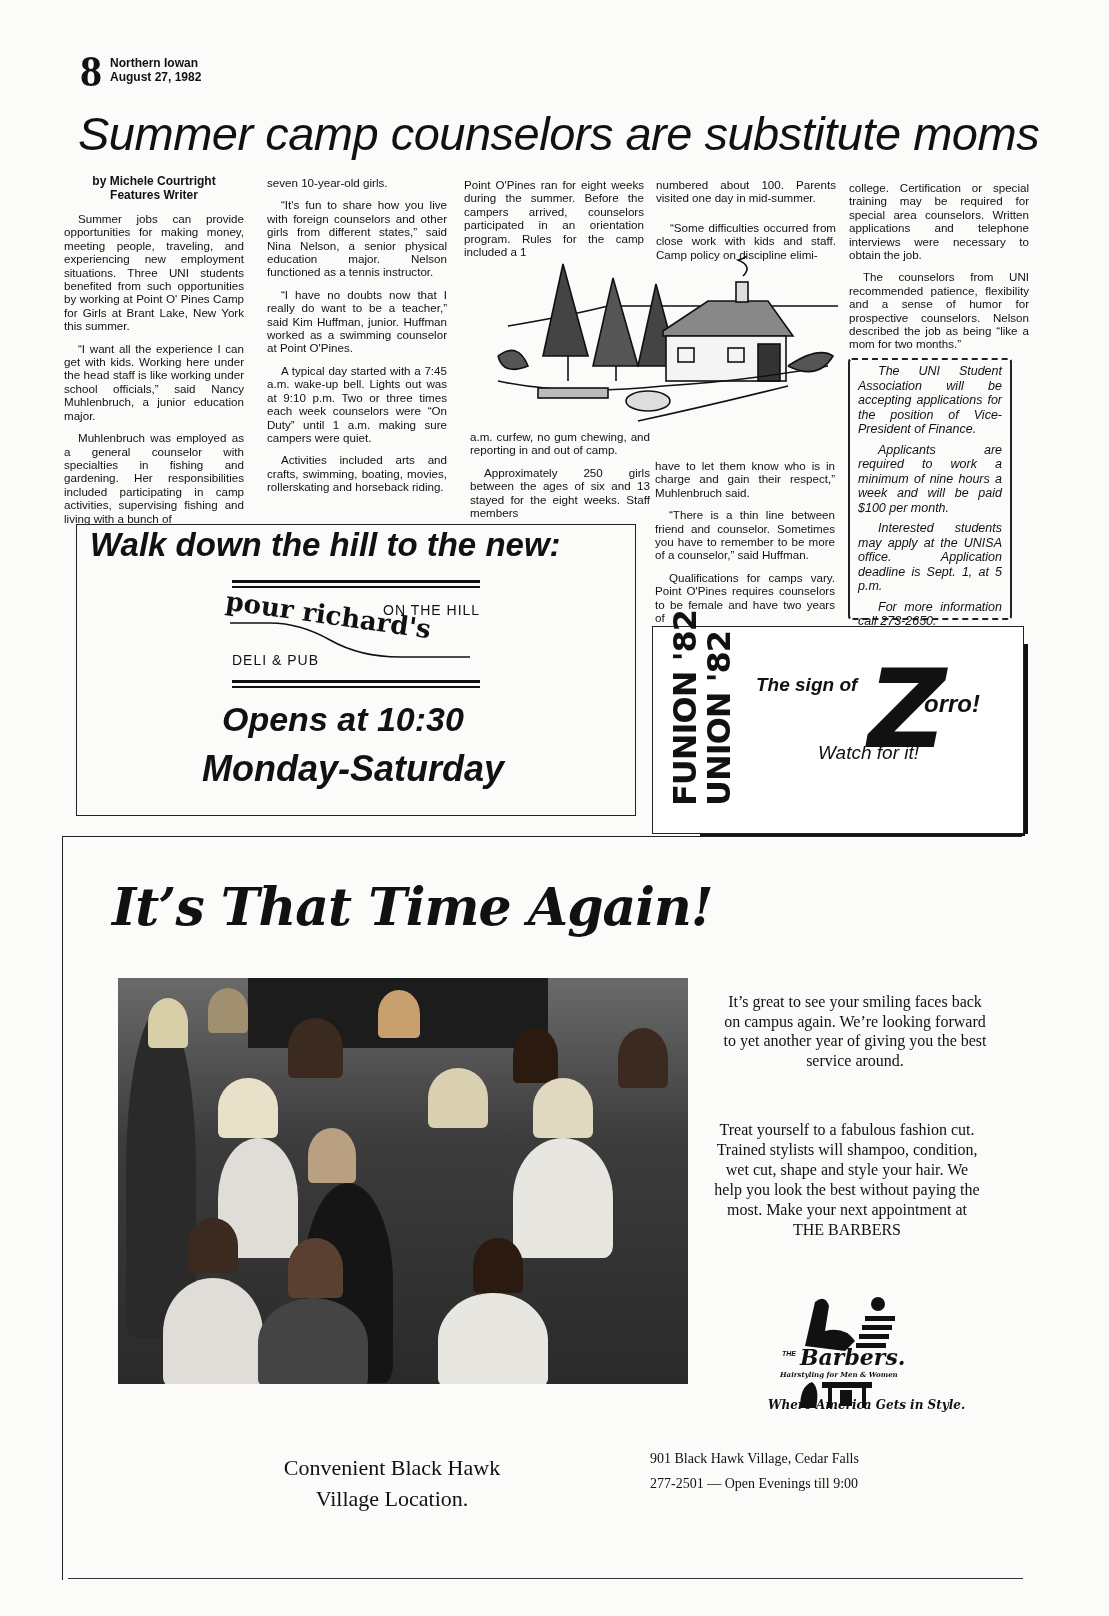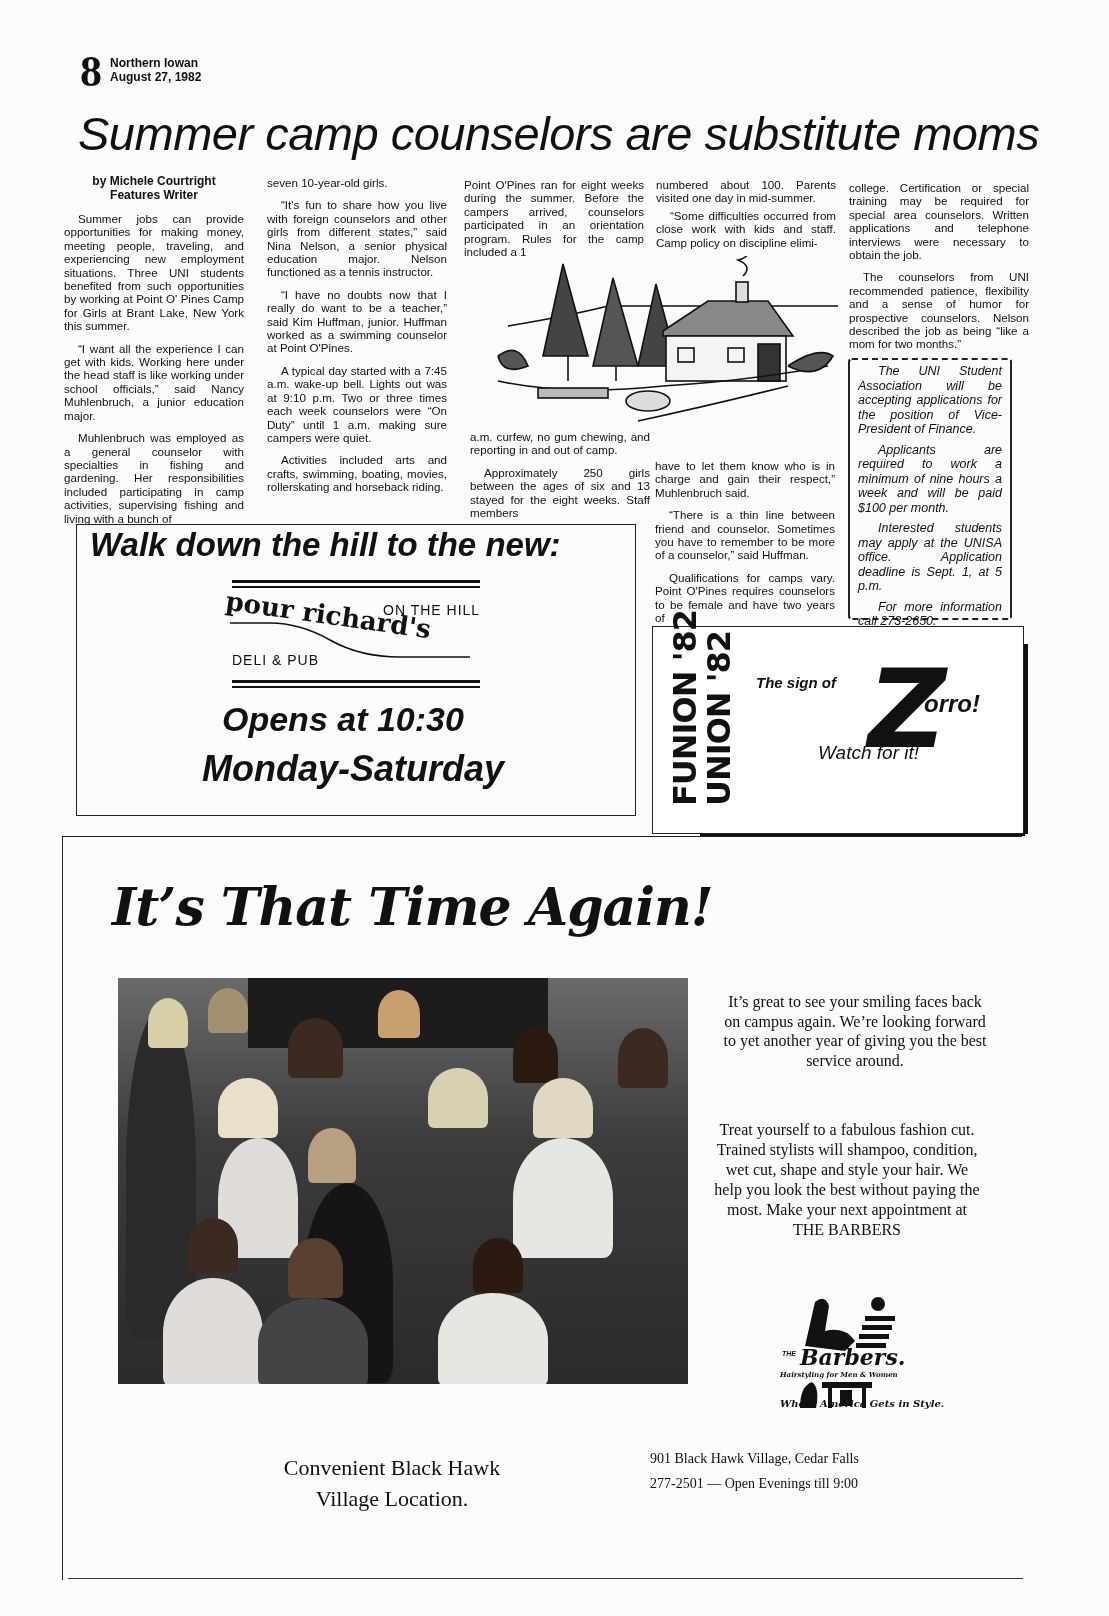--- a/index.html
+++ b/index.html
@@ -20,33 +20,33 @@
     .pour-logo { left: 225px; top: 600px; font-family: "DejaVu Serif", serif; font-weight: bold; font-size: 26px; transform: rotate(8deg); white-space: nowrap; }
     .onhill { left: 383px; top: 602px; font-size: 14px; letter-spacing: 1px; }
     .deli { left: 232px; top: 652px; font-size: 14px; letter-spacing: 1px; }
     .opens { left: 222px; top: 700px; font-size: 34px; font-weight: bold; font-style: italic; white-space: nowrap; }
     .monsat { left: 202px; top: 748px; font-size: 36px; font-weight: bold; font-style: italic; white-space: nowrap; }
     .zorro-box { left: 652px; top: 626px; width: 372px; height: 208px; border: 1.5px solid #222; box-sizing: border-box; background: #fff; }
     .zorro-shadow { left: 1018px; top: 644px; width: 10px; height: 190px; background: #111; }
     .zorro-shadow2 { left: 700px; top: 826px; width: 325px; height: 10px; background: #111; }
     .funion { left: 660px; top: 632px; width: 86px; height: 172px; }
     .funion span { position: absolute; font-weight: 900; font-size: 32px; white-space: nowrap; transform: rotate(-90deg); transform-origin: left top; font-family: "DejaVu Sans", sans-serif; letter-spacing: -1px; }
-    .signof { left: 756px; top: 674px; font-size: 15px; font-weight: bold; font-style: italic; white-space: nowrap; }
+    .signof { left: 756px; top: 674px; font-size: 19px; font-weight: bold; font-style: italic; white-space: nowrap; }
     .zbig { left: 868px; top: 660px; font-size: 108px; font-weight: 900; font-style: italic; line-height: 100px; font-family: "DejaVu Sans", sans-serif; }
     .orro { left: 924px; top: 690px; font-size: 24px; font-weight: bold; font-style: italic; }
     .watch { left: 818px; top: 742px; font-size: 19px; font-style: italic; }
     .barbers-box { left: 62px; top: 836px; width: 960px; height: 744px; border-top: 1.5px solid #222; border-left: 1.5px solid #222; box-sizing: border-box; }
     .time-again { left: 112px; top: 876px; font-family: "DejaVu Serif", serif; font-style: italic; font-weight: bold; font-size: 52px; white-space: nowrap; letter-spacing: -1px; }
     .photo { left: 118px; top: 978px; width: 570px; height: 406px; background: linear-gradient(180deg, #6a6a6a 0%, #3c3c3c 40%, #2a2a2a 100%); overflow: hidden; }
     .person { position: absolute; border-radius: 50% 50% 10% 10%; }
     .serif-c { font-family: "Liberation Serif", serif; text-align: center; }
     .msg1 { left: 720px; top: 992px; width: 270px; font-size: 16px; line-height: 19.5px; }
     .msg2 { left: 712px; top: 1120px; width: 270px; font-size: 16px; line-height: 20px; }
     .logo { left: 770px; top: 1292px; width: 150px; height: 120px; }
-    .tagline { left: 768px; top: 1398px; font-family: "DejaVu Serif", serif; font-style: italic; font-weight: bold; font-size: 10px; margin-left: 12px; }
+    .tagline { left: 768px; top: 1398px; font-family: "DejaVu Serif", serif; font-style: italic; font-weight: bold; font-size: 12px; }
     .conv { left: 252px; top: 1452px; width: 280px; font-size: 22px; line-height: 31px; }
     .addr { left: 650px; top: 1446px; font-size: 14px; line-height: 25px; white-space: nowrap; }
     .bottom-rule { left: 68px; top: 1578px; width: 955px; height: 1px; background: #333; }
   </style>
 </head>
 <body>
 
 <div class="abs masthead-num">8</div>
 <div class="abs masthead-pub">
   <div>Northern Iowan</div>
@@ -71,21 +71,21 @@
   <p>“I have no doubts now that I really do want to be a teacher,” said Kim Huffman, junior. Huffman worked as a swimming counselor at Point O'Pines.</p>
   <p>A typical day started with a 7:45 a.m. wake-up bell. Lights out was at 9:10 p.m. Two or three times each week counselors were “On Duty” until 1 a.m. making sure campers were quiet.</p>
   <p>Activities included arts and crafts, swimming, boating, movies, rollerskating and horseback riding.</p>
 </div>
 
 <div class="abs col" style="left:464px; top:178px; width:180px;">
   <p class="noind">Point O'Pines ran for eight weeks during the summer. Before the campers arrived, counselors participated in an orientation program. Rules for the camp included a 1</p>
 </div>
 
 <div class="abs col" style="left:656px; top:178px; width:180px;">
-  <p class="noind" style="margin-bottom:4px">numbered about 100. Parents visited one day in mid-summer.</p>
+  <p class="noind" style="margin-bottom:16px">numbered about 100. Parents visited one day in mid-summer.</p>
   <p>“Some difficulties occurred from close work with kids and staff. Camp policy on discipline elimi-</p>
 </div>
 
 <svg class="abs" style="left:488px; top:256px;" width="350" height="170" viewBox="0 0 350 170">
   <g stroke="#111" stroke-width="1.6" fill="none">
     <path d="M20 70 Q 80 60 120 50 L 350 50"></path>
     <polygon points="75,8 55,100 100,100" fill="#444"></polygon>
     <polygon points="125,22 105,110 150,110" fill="#555"></polygon>
     <polygon points="168,28 150,110 190,110" fill="#444"></polygon>
     <line x1="80" y1="100" x2="80" y2="125"></line>

